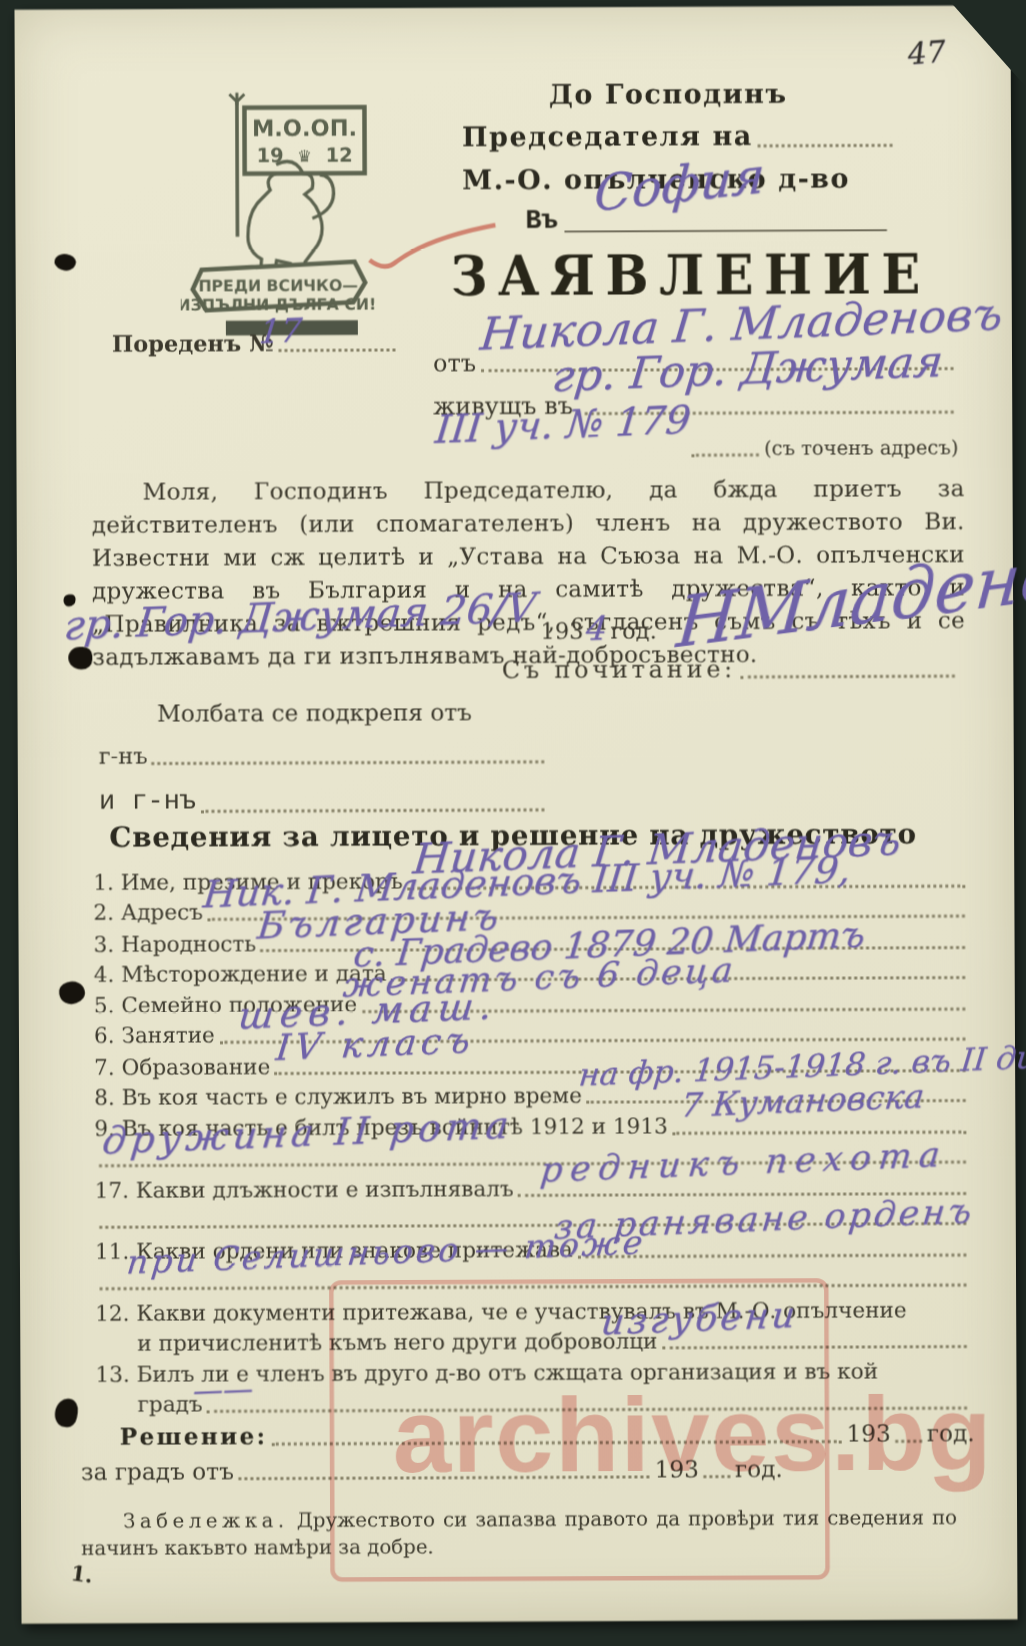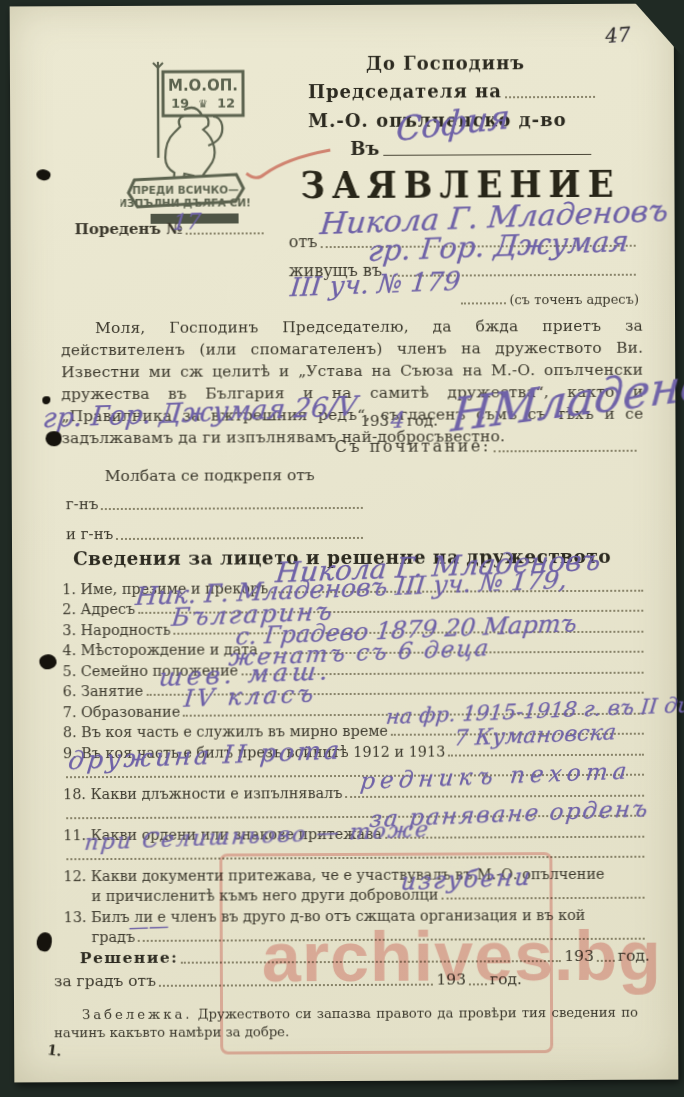--- a/index.html
+++ b/index.html
@@ -69,21 +69,21 @@
     <path d="M4,38 q10,8 18,1 q22,-16 66,-24" stroke="#c96a58" stroke-width="3" fill="none" opacity=".8"></path>
   </svg>
 
   <div class="abs b printed" style="left:356px;top:48px;font-size:18px;letter-spacing:1px;">До Господинъ</div>
   <div class="abs" style="left:298px;top:76px;width:290px;display:flex;align-items:flex-end;">
     <span class="b printed nowrap" style="font-size:18px;letter-spacing:1px;">Председателя на</span>
     <span class="dots"></span>
   </div>
   <div class="abs b printed" style="left:298px;top:105px;font-size:18px;letter-spacing:1px;">М.-О. опълченско д-во</div>
   <div class="abs" style="left:340px;top:133px;width:245px;display:flex;align-items:flex-end;">
-    <span class="b printed" style="font-size:18px;">Въ</span>
+    <span class="b printed" style="font-size:18px;font-family:Liberation Mono, monospace;">Въ</span>
     <span style="flex:1;border-bottom:1.5px solid #4a4636;margin:0 4px 3px;"></span>
   </div>
   <div class="abs hw" style="left:385px;top:108px;font-size:33px;transform:rotate(-6deg) skewX(-10deg);">София</div>
 
   <div class="abs title" style="left:290px;top:160px;width:300px;text-align:center;">ЗАЯВЛЕНИЕ</div>
 
   <div class="abs" style="left:56px;top:214px;">
     <div style="display:flex;align-items:flex-end;width:200px;">
       <span class="printed nowrap" style="font-size:15px;margin-left:8px;font-weight:bold;">Пореденъ №</span>
       <span class="dots"></span>
@@ -124,21 +124,21 @@
     <span class="dots"></span>
   </div>
   <div class="abs hw" style="left:438px;top:388px;font-size:46px;transform:rotate(-7deg) skewX(-12deg);">НМладеновъ</div>
 
   <div class="abs printed" style="left:93px;top:461px;font-size:15.5px;">Молбата се подкрепя отъ</div>
   <div class="abs" style="left:54px;top:489px;width:300px;display:flex;align-items:flex-end;">
     <span class="printed nowrap" style="font-size:15px;">г-нъ</span>
     <span class="dots"></span>
   </div>
   <div class="abs" style="left:54px;top:519px;width:300px;display:flex;align-items:flex-end;">
-    <span class="printed nowrap" style="font-size:15px;">и г-нъ</span>
+    <span class="printed nowrap" style="font-size:18px;font-family:Liberation Mono, monospace;">и г-нъ</span>
     <span class="dots"></span>
   </div>
 
   <div class="abs b" style="left:60px;top:542px;width:540px;text-align:center;font-size:18.5px;letter-spacing:.5px;">Сведения за лицето и решение на дружеството</div>
 
   <div class="abs" style="left:50px;top:570px;width:584px;">
     <div class="row">
       <span class="nowrap"><span>1.</span> <span>Име, презиме и прекоръ</span></span>
       <span class="dots"></span>
       <span class="hw" style="left:212px;top:-16px;font-size:28px;">Никола Г. Младеновъ</span>
@@ -181,21 +181,21 @@
     <div class="row">
       <span class="nowrap"><span>9.</span> <span>Въ коя часть е билъ презъ войнитѣ 1912 и 1913</span></span>
       <span class="dots"></span>
       <span class="hw" style="left:390px;top:-11px;font-size:22px;">7 Кумановска</span>
     </div>
     <div class="row">
       <span class="dots"></span>
       <span class="hw" style="left:4px;top:-13px;font-size:25px;letter-spacing:3px;">дружина  II рота</span>
     </div>
     <div class="row">
-      <span class="nowrap"><span>18.</span> <span>Какви длъжности е изпълнявалъ</span></span>
+      <span class="nowrap"><span>17.</span> <span>Какви длъжности е изпълнявалъ</span></span>
       <span class="dots"></span>
       <span class="hw" style="left:296px;top:-10px;font-size:23px;letter-spacing:5px;">редникъ пехота</span>
     </div>
     <div class="row">
       <span class="dots"></span>
     </div>
     <div class="row">
       <span class="nowrap"><span>11.</span> <span>Какви ордени или знакове притежава</span></span>
       <span class="dots"></span>
       <span class="hw" style="left:305px;top:-13px;font-size:23px;letter-spacing:2px;">за раняване орденъ</span>

